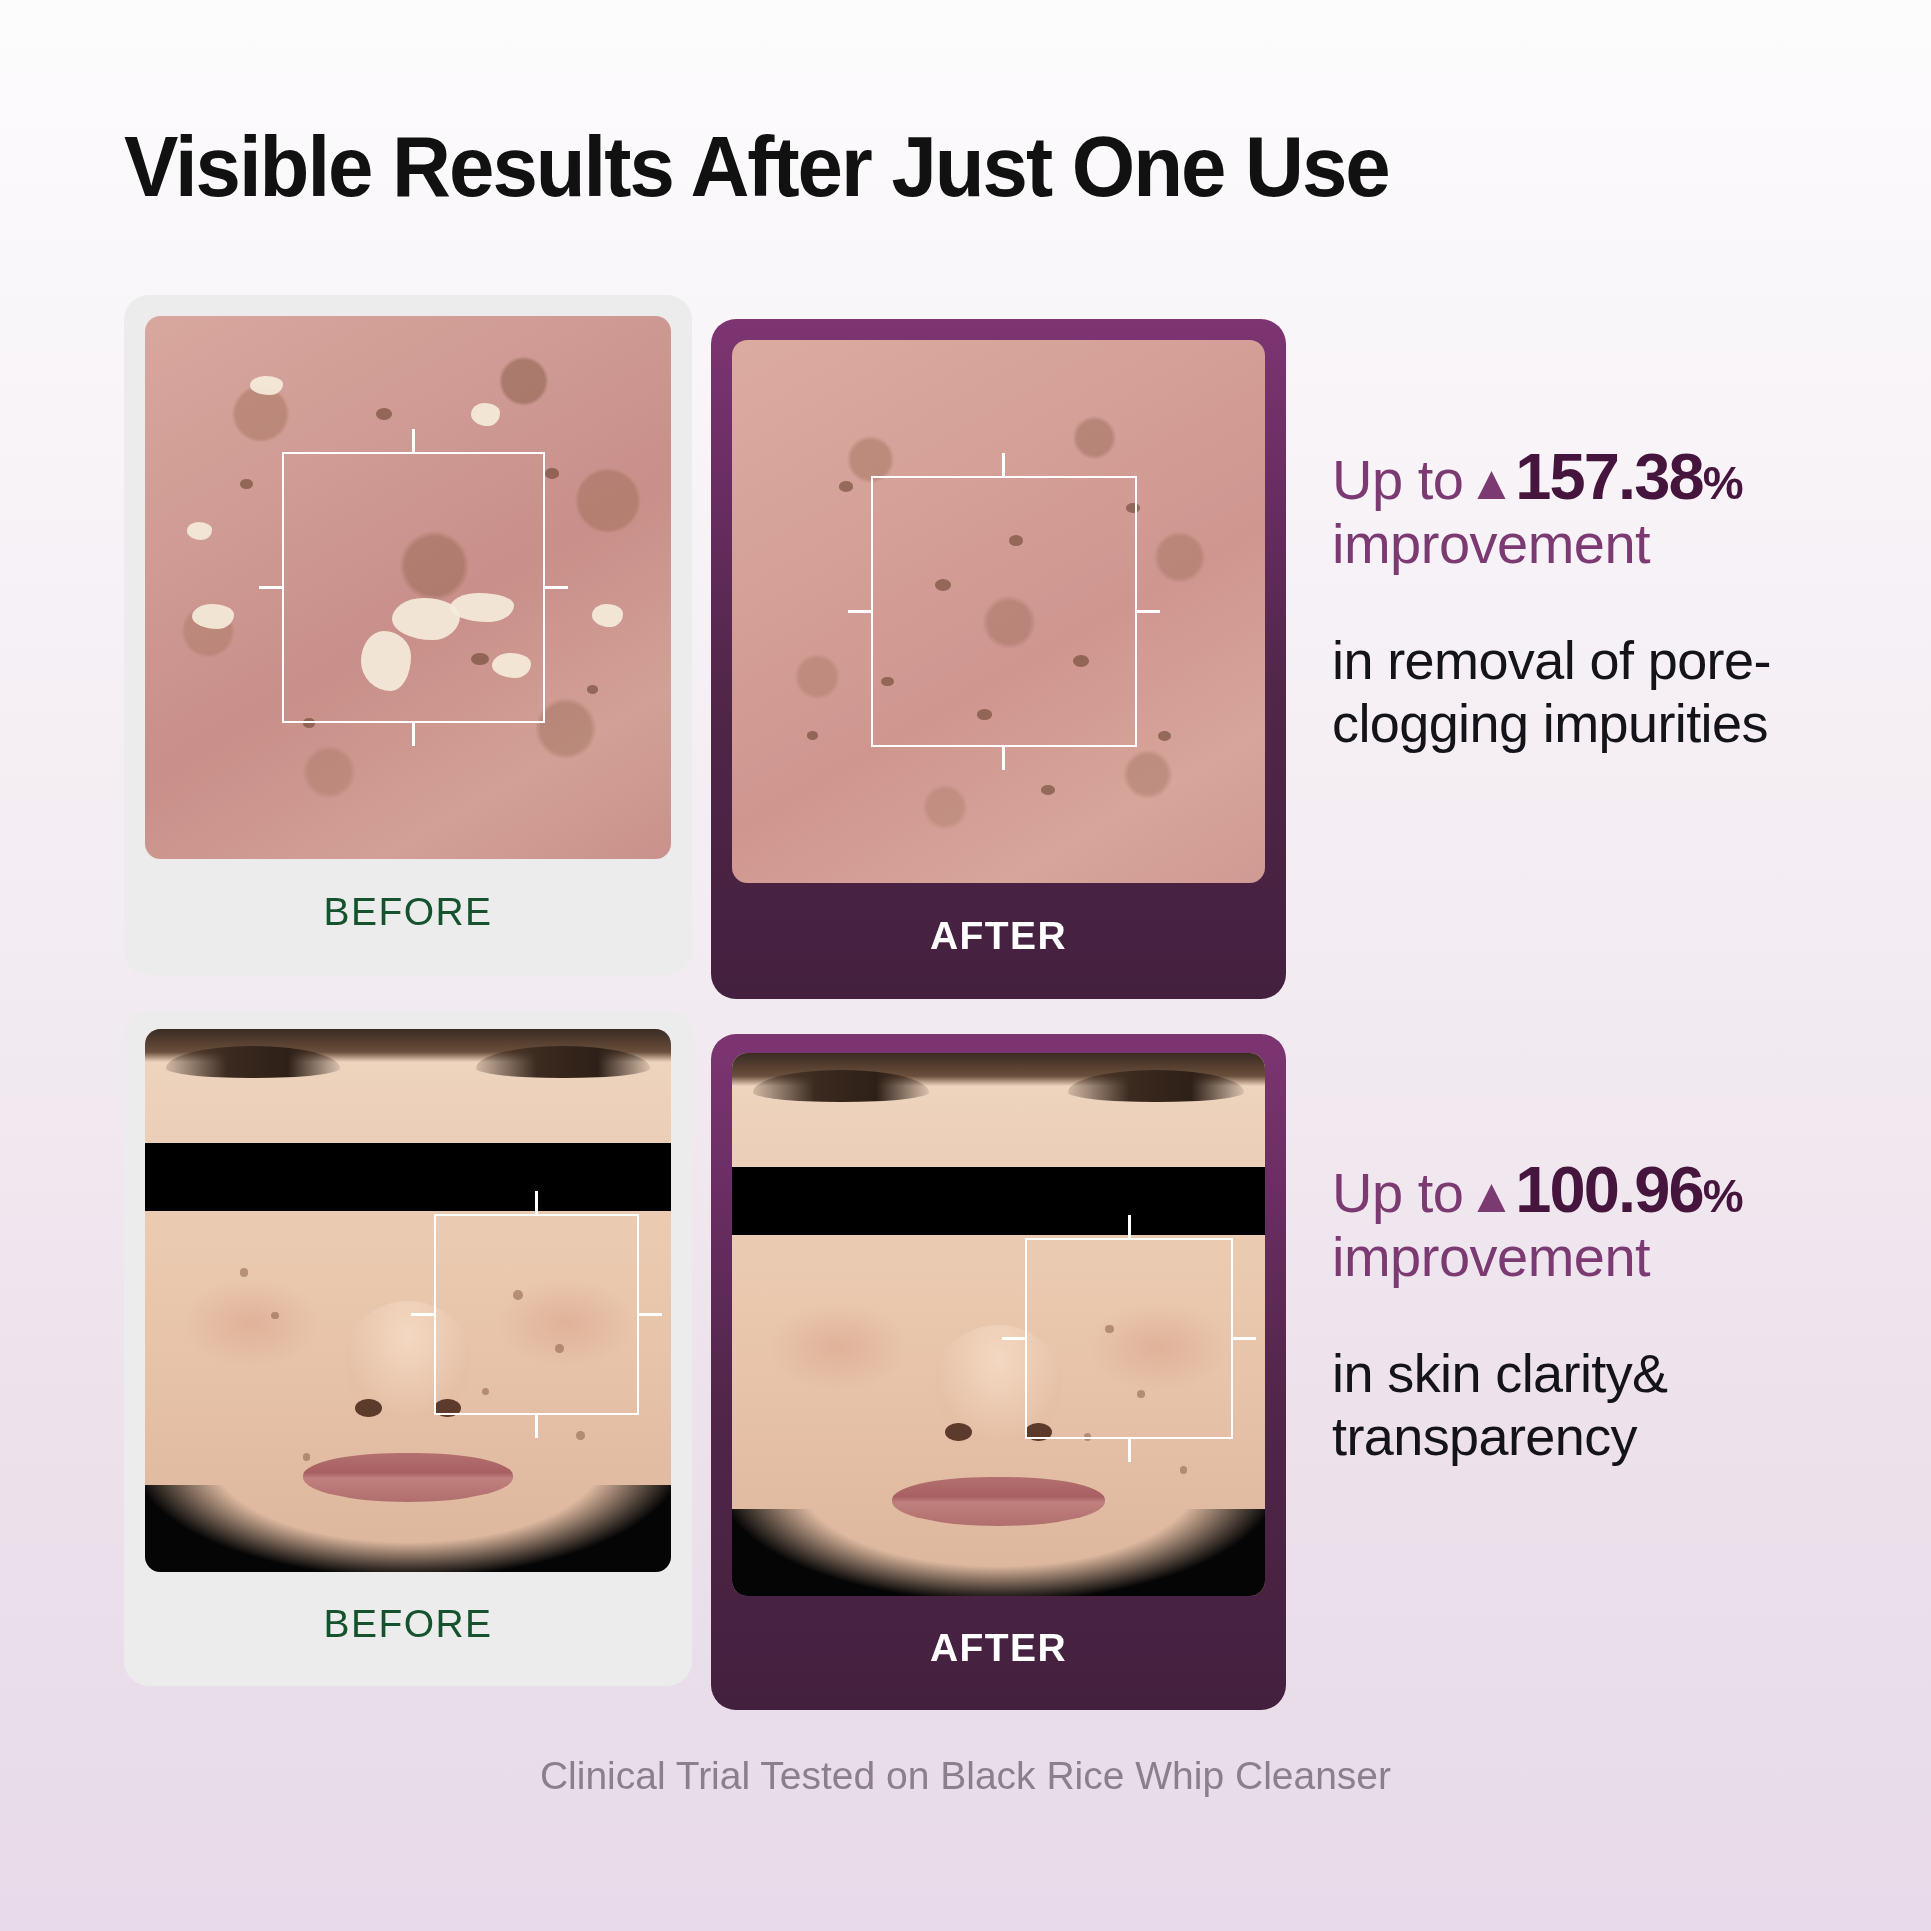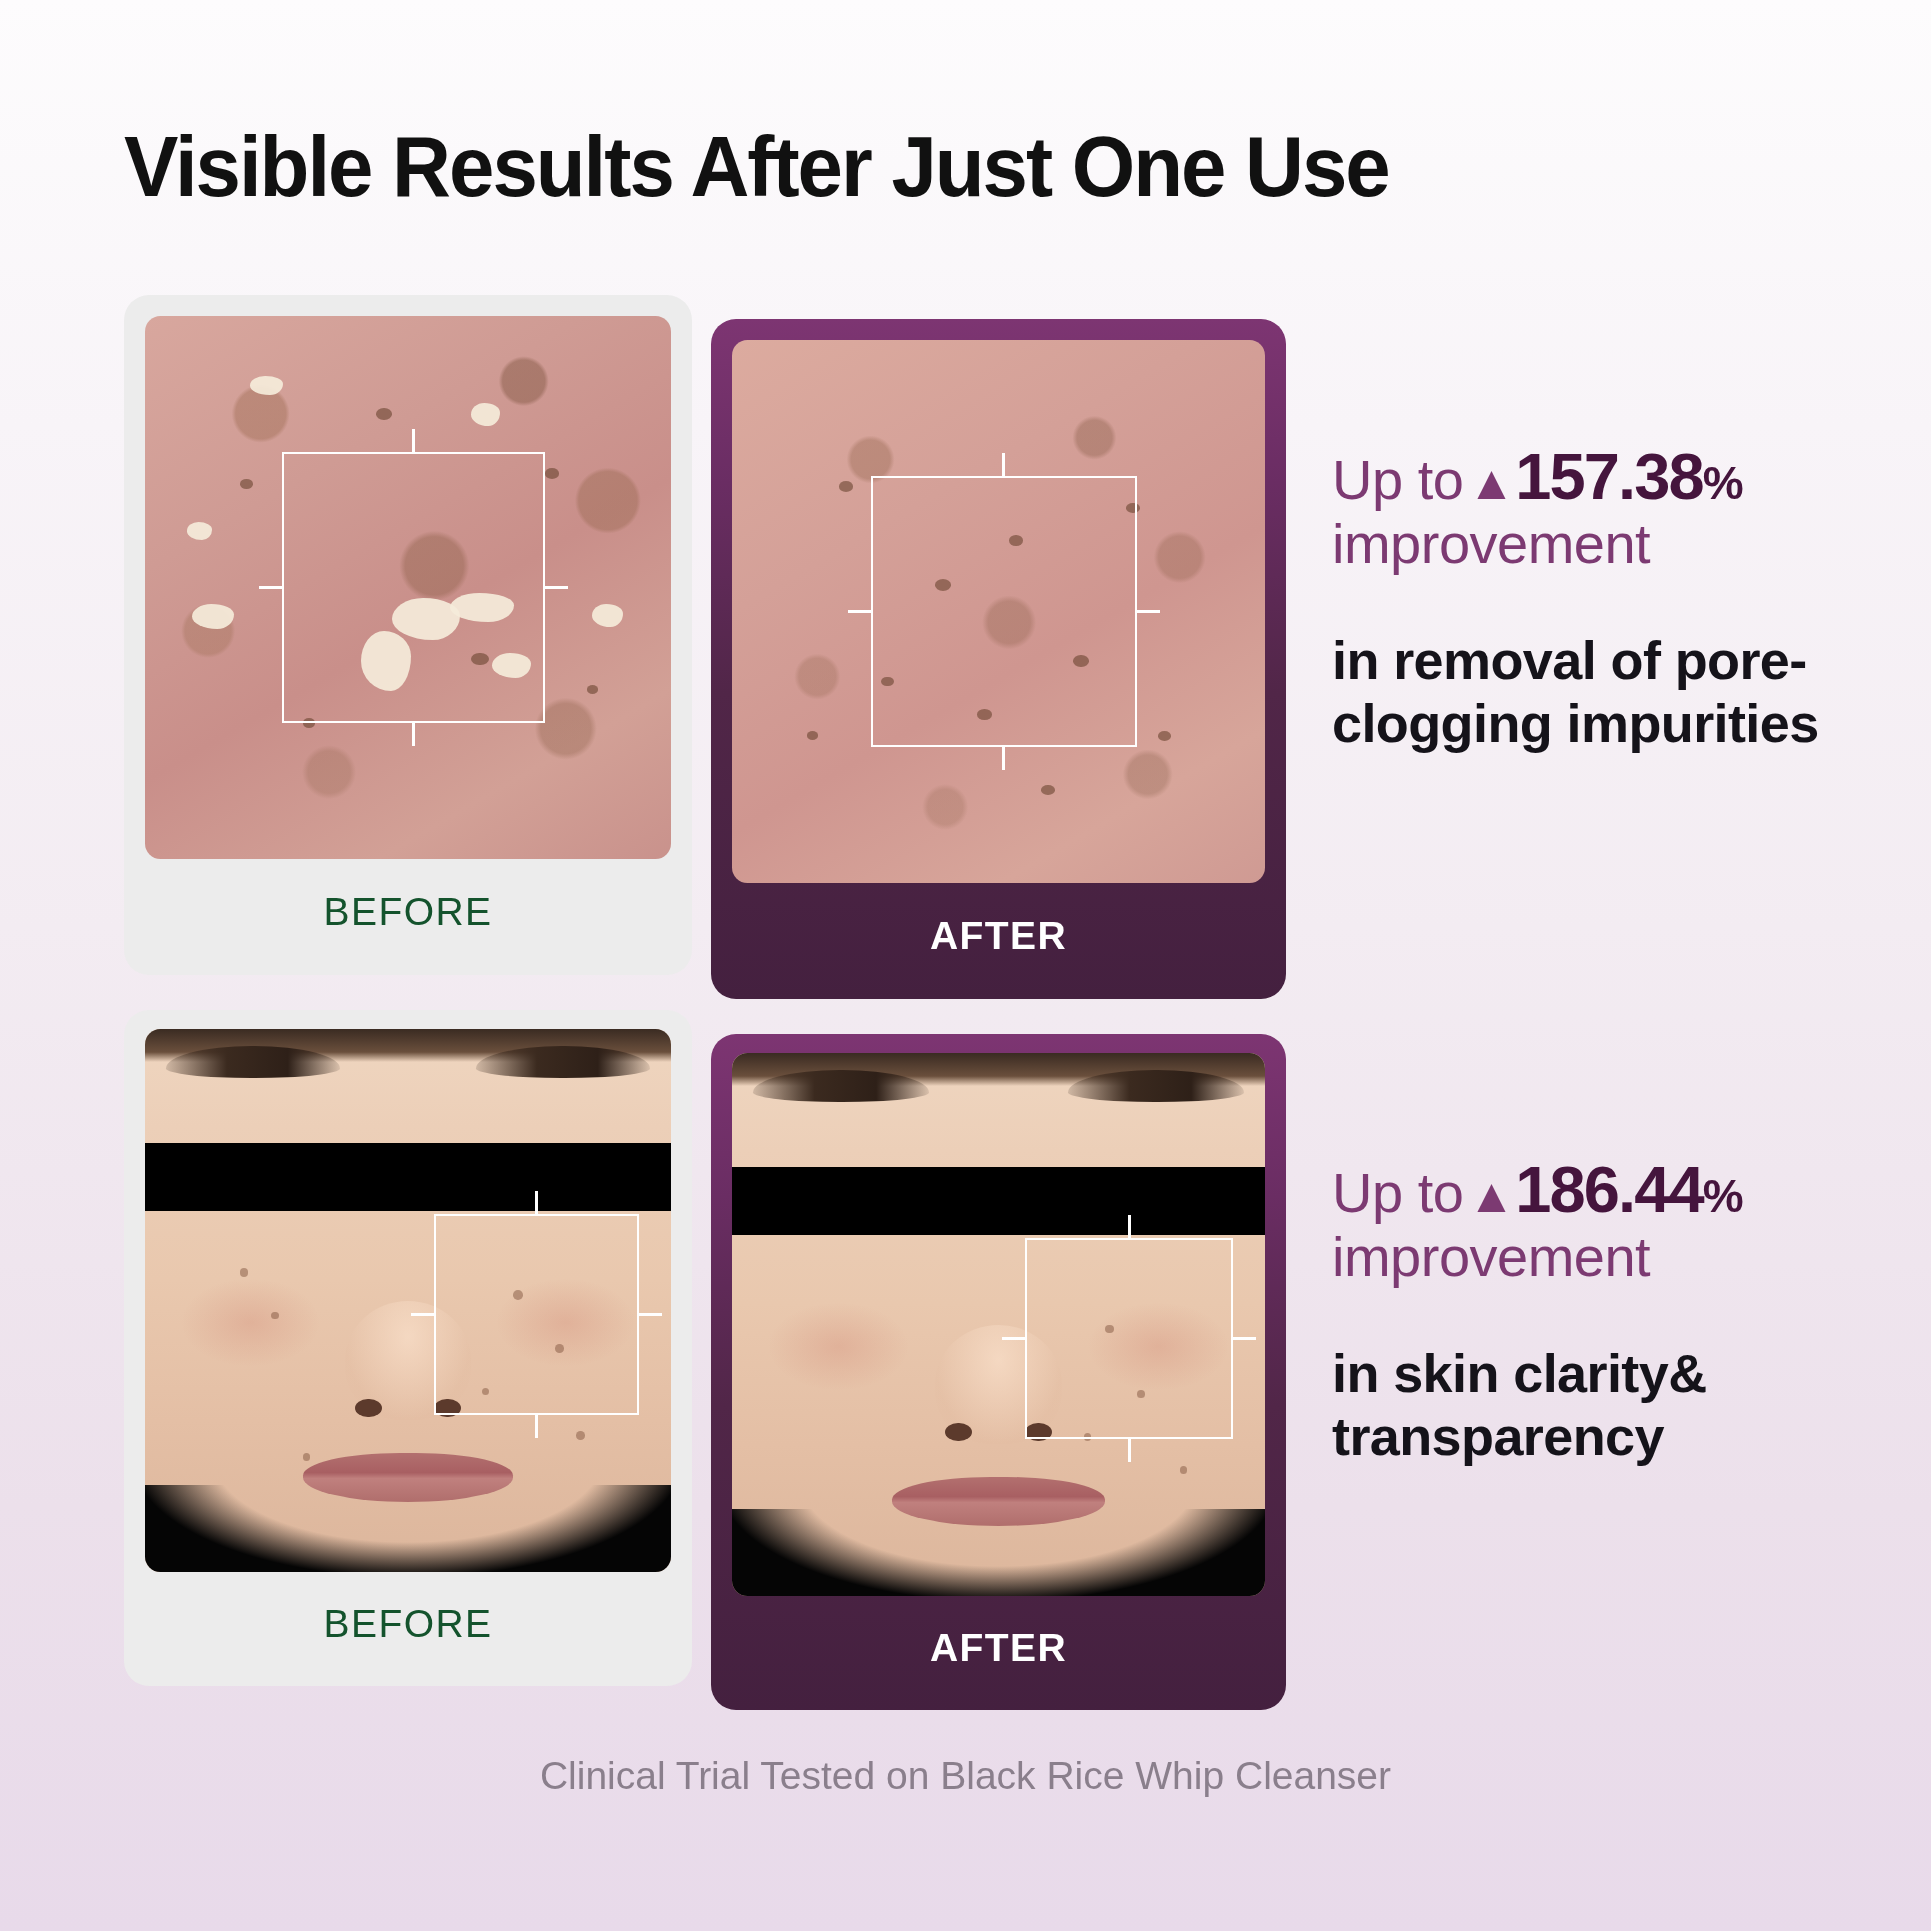--- a/index.html
+++ b/index.html
@@ -125,21 +125,21 @@
   .stat{ position:absolute; left:1332px; }
   #stat-1{ top:444px; }
   #stat-2{ top:1157px; }
 
   .stat-head{ white-space:nowrap; line-height:1.02; }
   .stat-upto{ font-size:56px; color:#7c3a72; font-weight:400; letter-spacing:-0.5px; }
   .stat-tri{ font-size:48px; color:#7c3a72; }
   .stat-value{ font-size:65px; font-weight:800; color:#45153d; letter-spacing:-1.9px; }
   .stat-pct{ font-size:46px; font-weight:700; color:#45153d; }
   .stat-improvement{ font-size:56px; color:#7c3a72; font-weight:400; line-height:1.22; letter-spacing:-0.5px; }
-  .stat-desc{ margin-top:50px; font-size:54px; line-height:1.17; color:#15131a; font-weight:700; letter-spacing:-0.6px; }
+  .stat-desc{ margin-top:50px; font-size:54px; line-height:1.17; color:#15131a; font-weight:400; letter-spacing:-0.6px; }
 
   
   .footer{
     position:absolute; left:0; right:0; top:1748px;
     text-align:center; color:#8a7f8c; font-size:39px; line-height:1.45; font-weight:400;
   }
 </style>
 </head>
 <body>
 
@@ -264,21 +264,21 @@
     <span class="stat-upto">Up to</span>
     <span class="stat-tri">▲</span><span class="stat-value">157.38</span><span class="stat-pct">%</span>
   </div>
   <div class="stat-improvement">improvement</div>
   <div class="stat-desc">in removal of pore-clogging impurities</div>
 </div>
 
 <div class="stat" id="stat-2">
   <div class="stat-head">
     <span class="stat-upto">Up to</span>
-    <span class="stat-tri">▲</span><span class="stat-value">186.44</span><span class="stat-pct">%</span>
+    <span class="stat-tri">▲</span><span class="stat-value">100.96</span><span class="stat-pct">%</span>
   </div>
   <div class="stat-improvement">improvement</div>
   <div class="stat-desc">in skin clarity&amp; transparency</div>
 </div>
 
 <div class="footer">
   <div>Clinical Trial Tested on Black Rice Whip Cleanser</div>
 </div>
 
 

